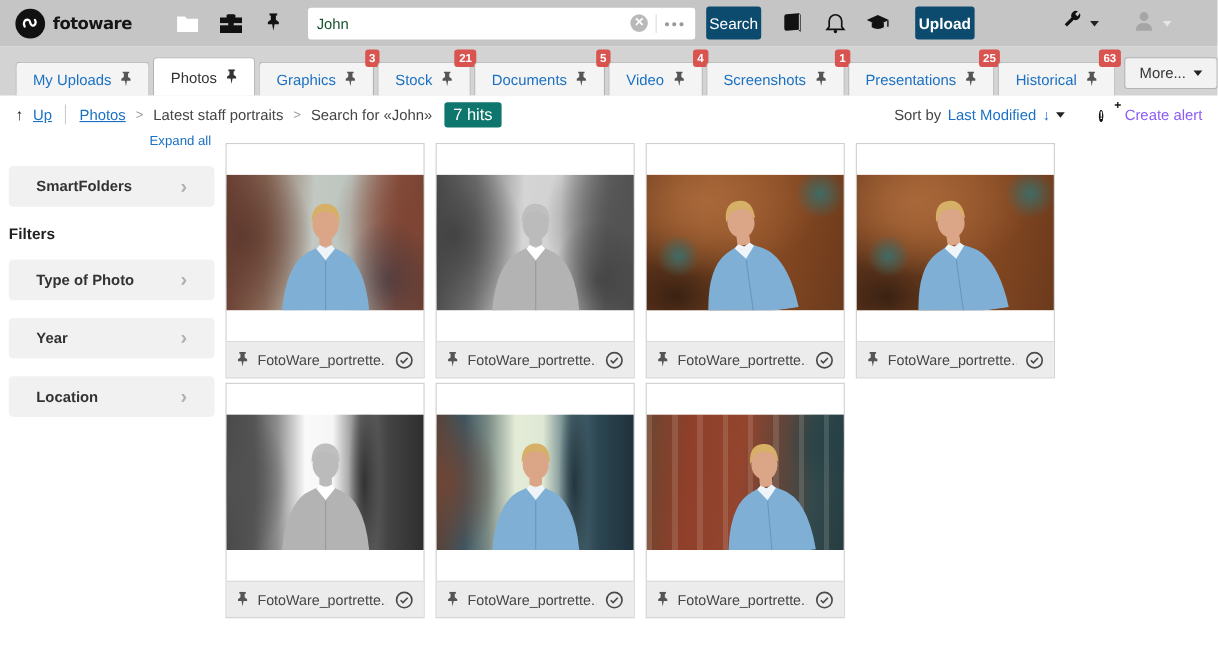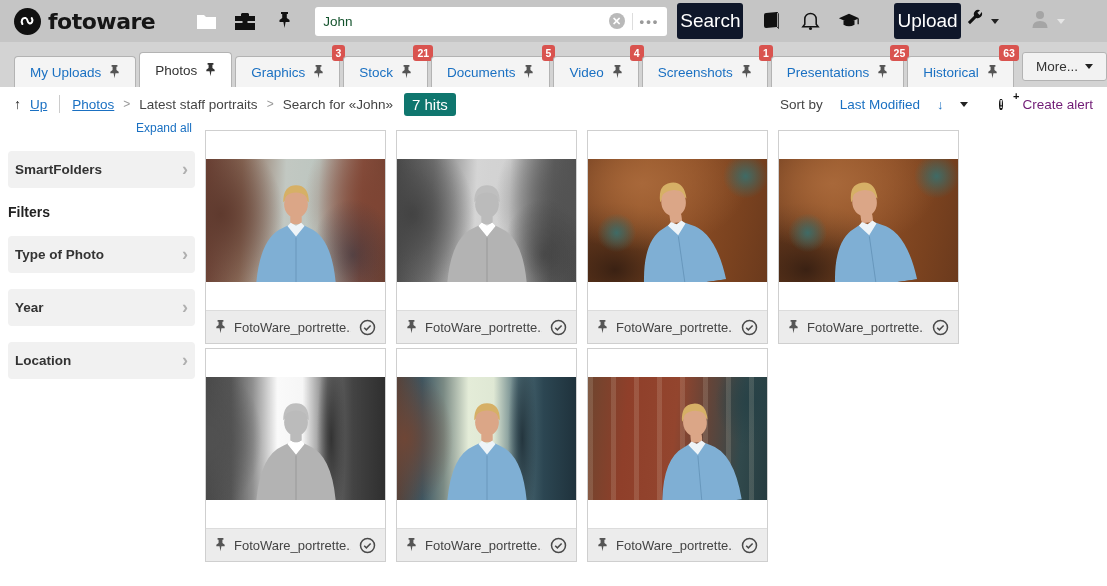--- a/index.html
+++ b/index.html
@@ -6,36 +6,36 @@
   html,body { width:1107px; height:586px; overflow:hidden;
     font-family:"Liberation Sans", sans-serif; background:#fff; }
   .page { position:relative; width:1107px; height:586px; background:#fff; }
 
   
   .topbar { position:absolute; top:0; left:0; width:1107px; height:42px;
     background:#c5c5c5; display:flex; align-items:center; padding:0 0 0 14px; }
   .logo { display:flex; align-items:center; gap:7px; }
   .logo-mark { width:27px; height:27px; border-radius:50%; background:#111;
     display:flex; align-items:center; justify-content:center; }
-  .logo-word { font-family:"DejaVu Sans", sans-serif; font-weight:700; font-size:22px;
+  .logo-word { font-family:"DejaVu Sans", sans-serif; font-weight:700; font-size:15px;
     color:#161616; letter-spacing:-0.5px; }
   .tb-icons { display:flex; align-items:center; gap:17px; margin-left:40px; }
   .tb-icon { width:22px; height:22px; display:flex; align-items:center; justify-content:center; cursor:pointer; }
   .search-box { width:352px; height:29px; background:#fff; border-radius:3px;
     display:flex; align-items:center; padding:0 8px; margin-left:20px; }
   .search-box input { border:none; outline:none; flex:1; font-size:13.5px; color:#14532d; background:transparent; }
   .clear-x { width:16px; height:16px; border-radius:50%; background:#b9b9b9; color:#fff;
     font-size:11px; line-height:16px; text-align:center; font-weight:bold; cursor:pointer; }
   .sb-div { width:1px; height:17px; background:#ddd; margin:0 7px; }
   .sb-dots { color:#9a9a9a; font-size:13px; font-weight:bold; letter-spacing:2px; cursor:pointer; }
-  .btn-blue { background:#0f172a; color:#fff; border:none; border-radius:3px;
-    font-size:19px; padding:7px 3px; cursor:pointer; }
+  .btn-blue { background:#0c4a6e; color:#fff; border:none; border-radius:3px;
+    font-size:14px; padding:7px 3px; cursor:pointer; }
   .search-btn { margin-left:10px; }
   .mid-icons { display:flex; align-items:center; gap:17px; margin-left:17px; }
-  .upload-btn { margin-left:34px; }
+  .upload-btn { margin-left:23px;font-weight:bold; }
   .right-cluster { margin-left:auto; display:flex; align-items:center; gap:30px; margin-right:42px; }
   .drop { display:flex; align-items:center; gap:6px; cursor:pointer; }
   .caret { width:0; height:0; border-left:4px solid transparent; border-right:4px solid transparent;
     border-top:5px solid #222; }
   .caret.light { border-top-color:#e6e6e6; }
 
   
   .tabstrip { position:absolute; top:42px; left:0; width:1107px; height:45px;
     background:#d3d3d3; display:flex; align-items:flex-end; padding-left:14px; }
   .tab { position:relative; display:flex; align-items:center; gap:8px; height:31px;
@@ -54,36 +54,36 @@
   
   .crumbs { position:absolute; top:87px; left:0; width:1107px; height:34px; background:#fff;
     display:flex; align-items:center; padding:0 14px; font-size:13.5px; color:#444; gap:9px; }
   .bc-link { color:#1a70c2; text-decoration:underline; cursor:pointer; }
   .bc-sep { color:#999; font-size:12px; }
   .bc-div { width:1px; height:18px; background:#ccc; margin:0 3px; }
   .up-arrow { color:#222; font-weight:bold; font-size:14px; }
   .hits-badge { background:#0f766e; color:#fff; font-size:15px; padding:3px 8px;
     border-radius:3px; margin-left:2px; }
   .crumbs-right { margin-left:auto; display:flex; align-items:center; gap:7px; }
-  .sort-ctl { display:flex; align-items:center; gap:17px; cursor:pointer; }
+  .sort-ctl { display:flex; align-items:center; gap:6px; cursor:pointer; }
   .sort-val { color:#1a70c2; }
   .sort-arrow { color:#1a70c2; font-size:13px; }
   .alert-wrap { display:flex; align-items:center; gap:7px; margin-left:24px; cursor:pointer; }
   .alert-ic { position:relative; width:16px; height:16px; }
   .alert-circle { width:15px; height:15px; border-radius:50%; background:#111; color:#fff;
     font-size:10px; font-weight:bold; text-align:center; line-height:15px; }
   .alert-plus { position:absolute; top:-6px; right:-4px; color:#111; font-size:11px; font-weight:bold; }
-  .alert-label { color:#701a75; }
+  .alert-label { color:#8b5cf6; }
 
   
   .sidebar { position:absolute; top:121px; left:0; width:200px; }
   .expand-all { text-align:right; padding-right:8px; font-size:12px; color:#1a70c2;
     cursor:pointer; margin-bottom:8px; }
   .side-panel { margin:16px 5px 14px 8px; height:37px; background:#f1f1f1; border-radius:4px;
-    display:flex; align-items:center; padding:0 7px; font-weight:bold; font-size:13.5px;
+    display:flex; align-items:center; padding:0 25px; font-weight:bold; font-size:13.5px;
     color:#333; cursor:pointer; }
   .side-panel .chev { margin-left:auto; color:#b0b0b0; font-size:18px; font-weight:bold; }
   .filters-h { margin:16px 0 14px 8px; font-weight:bold; font-size:14px; color:#222; }
 
   
   .grid { position:absolute; left:205px; top:130px; display:grid;
     grid-template-columns:repeat(4,181px); column-gap:10px; row-gap:4px; }
   .card { width:181px; height:214px; background:#fff; border:1px solid #cfcfcf;
     display:flex; flex-direction:column; cursor:pointer; }
   .photo-wrap { flex:1; display:flex; align-items:center; justify-content:center; }

